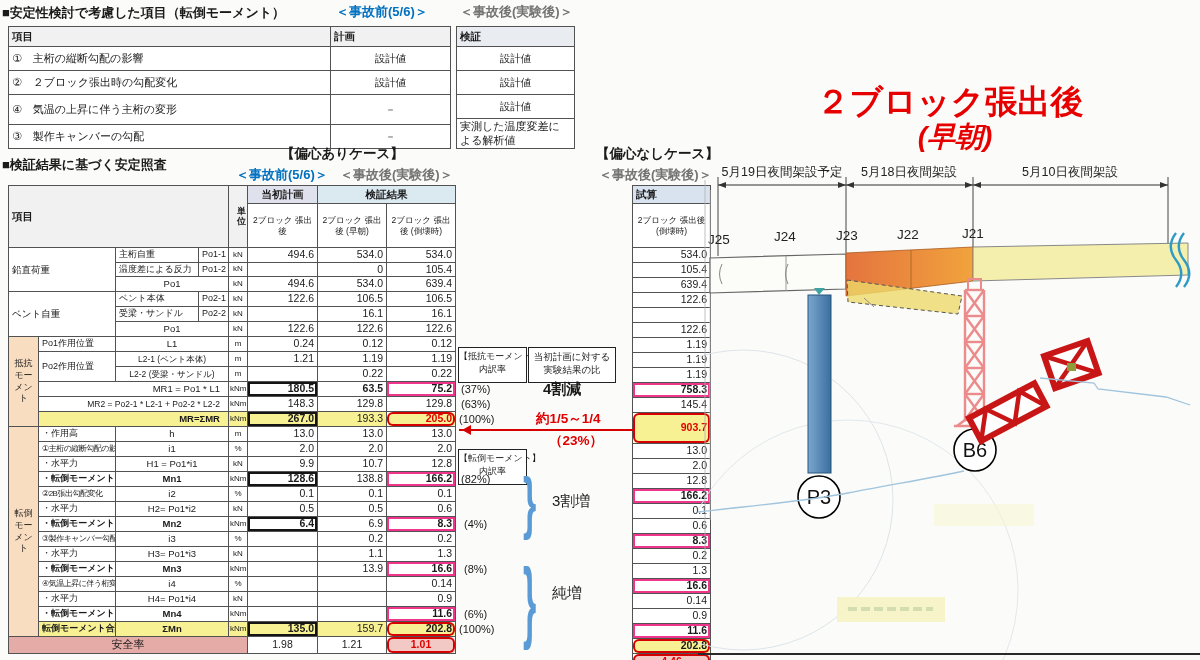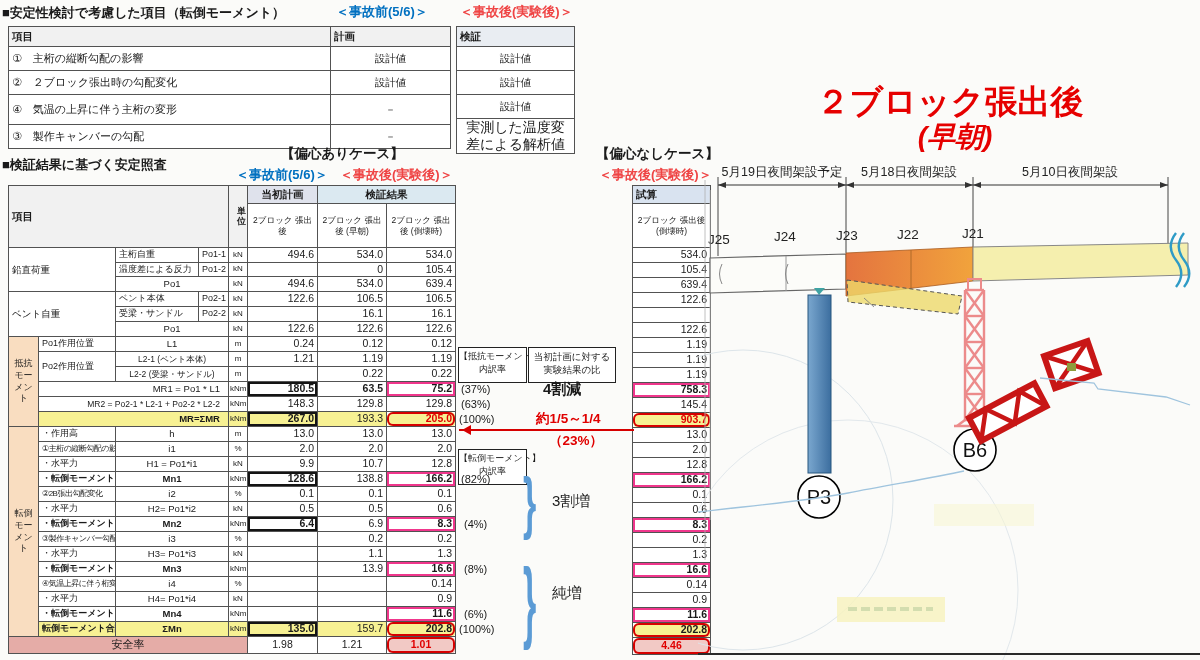--- a/index.html
+++ b/index.html
@@ -1,20 +1,20 @@
 <!DOCTYPE html>
 <html><head>
 <meta charset="utf-8">
 <style>
   html,body{margin:0;padding:0;background:#eee;}
   #page{position:relative;width:1200px;height:660px;background:#fbfbf9;overflow:hidden;
         font-family:"Liberation Sans","DejaVu Sans",sans-serif;color:#1a1a1a;}
   .abs{position:absolute;}
   .ttl{font-size:13px;font-weight:bold;white-space:nowrap;}
-  .blue{color:#0070c0;} .mag{color:#ef4444;} .redtx{color:#e00000;}
+  .blue{color:#0070c0;} .mag{color:#737373;} .redtx{color:#e00000;}
   table{border-collapse:collapse;table-layout:fixed;background:#fff;}
   table.bt{border:1.5px solid #333;}
   td{border:1px solid #525252;font-size:10px;padding:0 3px;overflow:hidden;
      white-space:nowrap;line-height:1.05;vertical-align:middle;}
   td.hd{background:#f1f1f1;text-align:left;font-weight:bold;font-size:10.5px;}
   td.hplan{background:#dfe2ec;text-align:center;font-weight:bold;font-size:10.5px;}
   td.hver{background:#dbe9f1;text-align:center;font-weight:bold;font-size:10.5px;}
   td.sub{text-align:center;font-size:8.5px;white-space:normal;line-height:1.25;}
   td.g{background:#f9ddc0;text-align:center;font-size:9px;white-space:normal;
        word-break:break-all;line-height:1.3;padding:0 1px;}
@@ -99,21 +99,21 @@
     <tr style="height:24px">
           <td class="vc">設計値</td>
         </tr>
     <tr style="height:24px">
           <td class="vc">設計値</td>
         </tr>
     <tr style="height:24px">
           <td class="vc">設計値</td>
         </tr>
     <tr style="height:30px">
-      <td style="font-size:14px;white-space:normal;line-height:1.2;text-align:center;">実測した温度変差による解析値</td>
+      <td style="font-size:11px;white-space:normal;line-height:1.2;">実測した温度変差による解析値</td>
         </tr>
   </tbody>
     </table>
 
   <div class="abs ttl" style="left:2px;top:156px;">■検証結果に基づく安定照査</div>
   <div class="abs ttl" style="left:281px;top:145px;font-size:13.5px;">【偏心ありケース】</div>
   <div class="abs ttl blue" style="left:236px;top:166px;">＜事故前(5/6)＞</div>
   <div class="abs ttl mag" style="left:340px;top:166px;">＜事故後(実験後)＞</div>
   <div class="abs ttl" style="left:596px;top:145px;font-size:13.5px;">【偏心なしケース】</div>
   <div class="abs ttl mag" style="left:599px;top:166px;">＜事故後(実験後)＞</div>
@@ -397,21 +397,21 @@
         </tr>
     <tr style="height:15px">
           <td class="v">1.19</td>
         </tr>
     <tr style="height:15px">
           <td class="v pb">758.3</td>
         </tr>
     <tr style="height:15px">
           <td class="v">145.4</td>
         </tr>
-    <tr style="height:15px">
+    <tr style="height:31px">
           <td class="v yel rb redtx">903.7</td>
         </tr>
     <tr style="height:15px">
           <td class="v">13.0</td>
         </tr>
     <tr style="height:15px">
           <td class="v">2.0</td>
         </tr>
     <tr style="height:15px">
           <td class="v">12.8</td>

